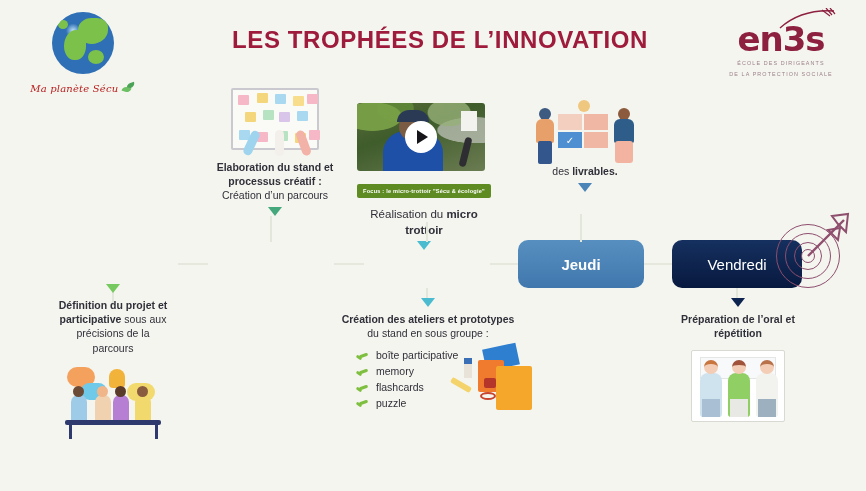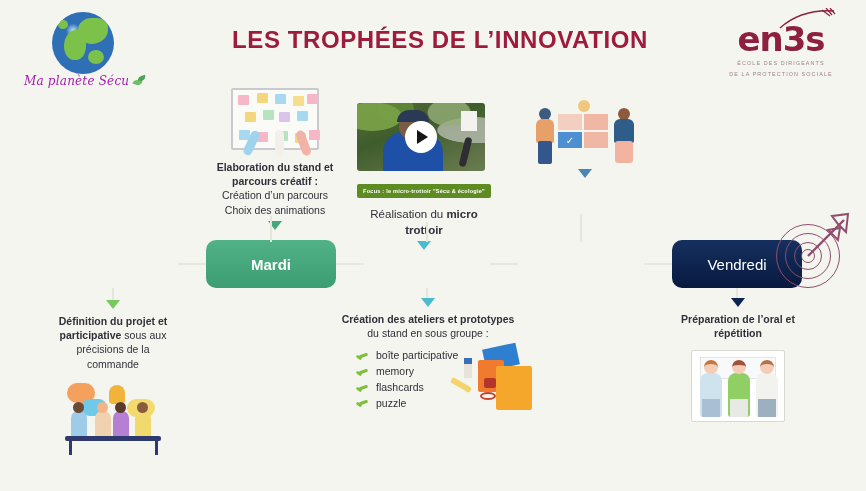--- a/index.html
+++ b/index.html
@@ -17,21 +17,21 @@
   .logo-left { position: absolute; left: 24px; top: 12px; width: 118px; text-align: center; }
   .globe { width: 62px; height: 62px; border-radius: 50%; margin: 0 auto;
     background: radial-gradient(circle at 34% 30%, #bfe3f5 0%, #2f6fb5 12%, #2f6fb5 100%);
     position: relative; overflow: hidden; }
   .globe i { position: absolute; background: #7cc24a; display: block; }
   .g1 { width: 30px; height: 26px; left: 26px; top: 6px; border-radius: 50% 40% 60% 50%; }
   .g2 { width: 22px; height: 30px; left: 12px; top: 18px; border-radius: 60% 40% 50% 50%; }
   .g3 { width: 16px; height: 14px; left: 36px; top: 38px; border-radius: 50%; }
   .g4 { width: 10px; height: 9px; left: 6px; top: 8px; border-radius: 50%; }
   .logo-left .wordmark { font-family: "DejaVu Serif", serif; font-style: italic;
-    font-size: 12px; color: #a21caf; margin-top: 0; letter-spacing: .2px; white-space: nowrap; }
+    font-size: 10px; color: #b91c1c; margin-top: 8px; letter-spacing: .2px; white-space: nowrap; }
   .sprout { display:inline-block; position: relative; width: 14px; height: 12px; vertical-align: -2px; }
   .sprout b { position:absolute; width: 9px; height: 5px; background:#4aa356; border-radius: 9px 0 9px 0; }
   .sprout b:nth-child(1){ left:4px; top:1px; transform: rotate(-18deg); }
   .sprout b:nth-child(2){ left:0px; top:5px; transform: rotate(18deg); background:#6cbf63; }
 
   .title-block { position: absolute; left: 180px; top: 26px; width: 520px; text-align: center; }
   .title { font-size: 24px; font-weight: bold; color: #9e1b3c; letter-spacing: .6px; }
   .subtitle { font-size: 12.5px; font-weight: bold; color: #b8294b; margin-top: 12px; }
 
   .logo-right { position: absolute; right: 22px; top: 22px; width: 126px; text-align: center; }
@@ -160,23 +160,22 @@
         <s style="left:24px;top:42px;background:#f6b7c6;"></s>
         <s style="left:44px;top:41px;background:#b7e3c2;"></s>
         <s style="left:62px;top:43px;background:#f4d77c;"></s>
         <s style="left:76px;top:40px;background:#f6b7c6;"></s>
         <span class="hand" style="left:14px;background:#9fd4ef;transform:rotate(25deg);"></span>
         <span class="hand" style="left:42px;background:#f3f0ec;"></span>
         <span class="hand" style="left:66px;background:#f3b2a8;transform:rotate(-20deg);"></span>
       </div>
     </div>
     <p class="lead" style="margin-top:10px;">Elaboration du stand et</p>
-    <p class="lead">parcours créatif :</p>
+    <p class="lead">processus créatif :</p>
     <p>Création d’un parcours</p>
-    <p>Choix des animations</p>
     <div class="arrow" style="margin-top:4px;border-left:7px solid transparent;border-right:7px solid transparent;border-top:9px solid #45a87c;"></div>
   </div>
 
   <div class="blk" style="left:357px; top:103px; width:134px;">
     <div class="video">
       <div class="foliage"></div>
       <div class="poster"></div>
       <div class="person"></div>
       <div class="head"></div>
       <div class="cap"></div>
@@ -208,31 +207,34 @@
         <div style="position:absolute;left:26px;top:30px;width:24px;height:16px;background:#f0b8a4;"></div>
         <div style="position:absolute;left:1px;top:31px;width:22px;height:14px;display:flex;align-items:center;justify-content:center;color:#fff;font-size:10px;">✓</div>
         <div style="position:absolute;left:20px;top:-2px;width:12px;height:12px;border-radius:50%;background:#f0c77f;"></div>
       </div>
       <div style="position:relative;width:24px;height:60px;">
         <div style="position:absolute;left:6px;top:4px;width:12px;height:12px;border-radius:50%;background:#8c5a3c;"></div>
         <div style="position:absolute;left:2px;top:15px;width:20px;height:24px;border-radius:6px 6px 2px 2px;background:#2e5d8a;"></div>
         <div style="position:absolute;left:3px;top:37px;width:18px;height:22px;background:#f3b3a1;border-radius:3px;"></div>
       </div>
     </div>
+    <p>
+      <span>des </span><b>livrables.</b>
+    </p>
     <div class="arrow" style="margin-top:5px;border-left:7px solid transparent;border-right:7px solid transparent;border-top:9px solid #4b85b8;"></div>
   </div>
 
   <div class="pill-row">
     <div class="connector" style="left:178px;width:30px;"></div>
     <div class="connector" style="left:334px;width:30px;"></div>
     <div class="connector" style="left:490px;width:28px;"></div>
     <div class="connector" style="left:644px;width:28px;"></div>
 
-    <div class="pill" style="left:206px;width:130px;background:linear-gradient(180deg,#52b287,#3d9d72);font-weight:bold;">
-      <span>Mardi</span>
+    <div class="pill" style="left:518px;width:126px;background:linear-gradient(180deg,#578fc0,#4078ae);font-weight:bold;">
+      <span>Jeudi</span>
     </div>
     <div class="pill" style="left:672px;width:130px;background:linear-gradient(180deg,#15305f,#08193f);">
       <span>Vendredi</span>
     </div>
   </div>
 
   <div class="stemline" style="left:270px;top:216px;height:26px;"></div>
   <div class="stemline" style="left:426px;top:222px;height:20px;"></div>
   <div class="stemline" style="left:580px;top:214px;height:28px;"></div>
   <div class="stemline" style="left:112px;top:288px;height:18px;"></div>
@@ -244,28 +246,28 @@
     <div class="ring" style="left:15px;top:21px;width:46px;height:46px;"></div>
     <div class="ring" style="left:24px;top:30px;width:28px;height:28px;"></div>
     <div class="ring" style="left:31px;top:37px;width:14px;height:14px;"></div>
     <svg width="84" height="84" style="position:absolute;left:0;top:0;">
       <path d="M38 44 L74 8" stroke="#8e4e6e" stroke-width="2.4" fill="none"></path>
       <path d="M62 4 L78 2 L76 20 L68 12 Z" fill="none" stroke="#8e4e6e" stroke-width="2"></path>
       <path d="M58 18 L70 16 L68 28 Z" fill="none" stroke="#8e4e6e" stroke-width="2"></path>
     </svg>
   </div>
 
-  <div class="blk" style="left:28px;top:300px;width:170px;">
+  <div class="blk" style="left:28px;top:284px;width:170px;">
     <div class="arrow" style="border-left:7px solid transparent;border-right:7px solid transparent;border-top:9px solid #76c95f;margin-bottom:5px;"></div>
     <p class="lead">Définition du projet et</p>
     <p>
       <b>participative</b><span> sous aux</span>
     </p>
     <p>précisions de la</p>
-    <p>commande</p>
+    <p>parcours</p>
     <div style="display:flex;justify-content:center;margin-top:10px;">
       <div class="meeting">
         <div class="bub" style="left:6px;top:2px;width:28px;height:20px;background:#f4a15e;"></div>
         <div class="bub" style="left:20px;top:18px;width:26px;height:17px;background:#6fc9e8;"></div>
         <div class="bub" style="left:66px;top:18px;width:28px;height:18px;background:#f2da6e;"></div>
         <div class="bulb"></div>
         <div class="prs" style="left:10px;background:#9ecbe8;"></div>
         <div class="hd" style="left:12px;bottom:42px;"></div>
         <div class="prs" style="left:34px;background:#f0d2b0;"></div>
         <div class="hd" style="left:36px;bottom:42px;background:#f0b68a;"></div>

